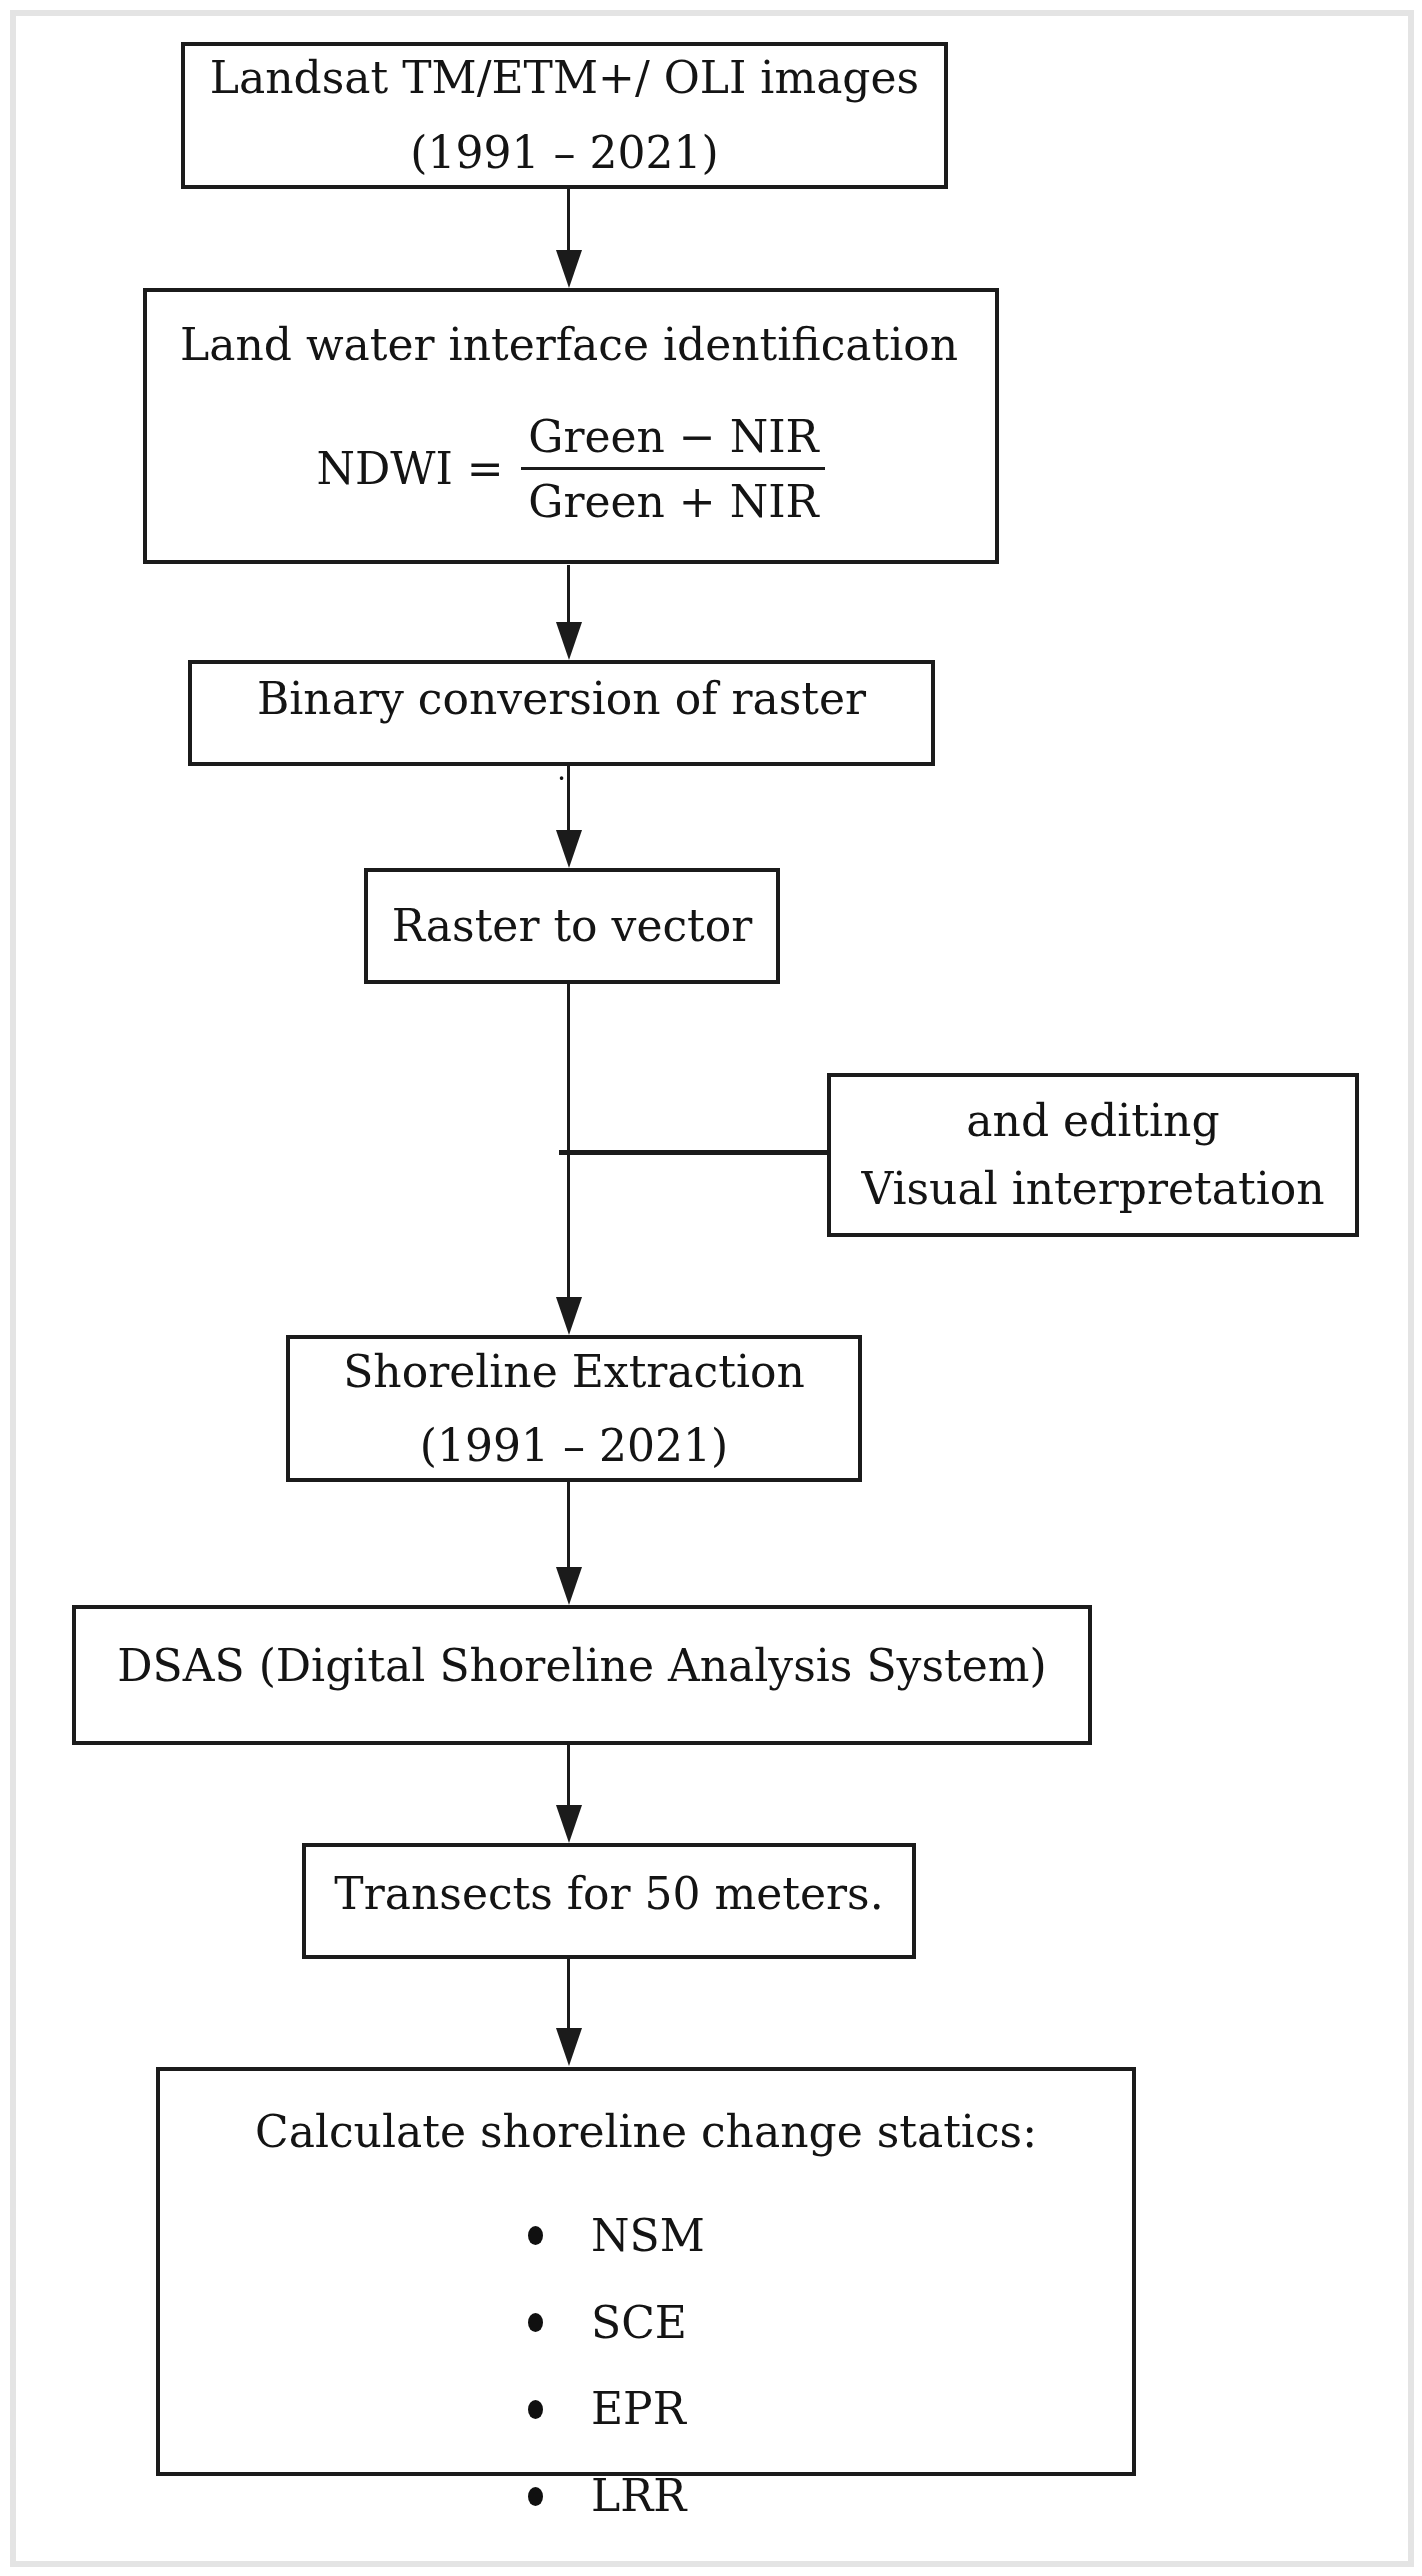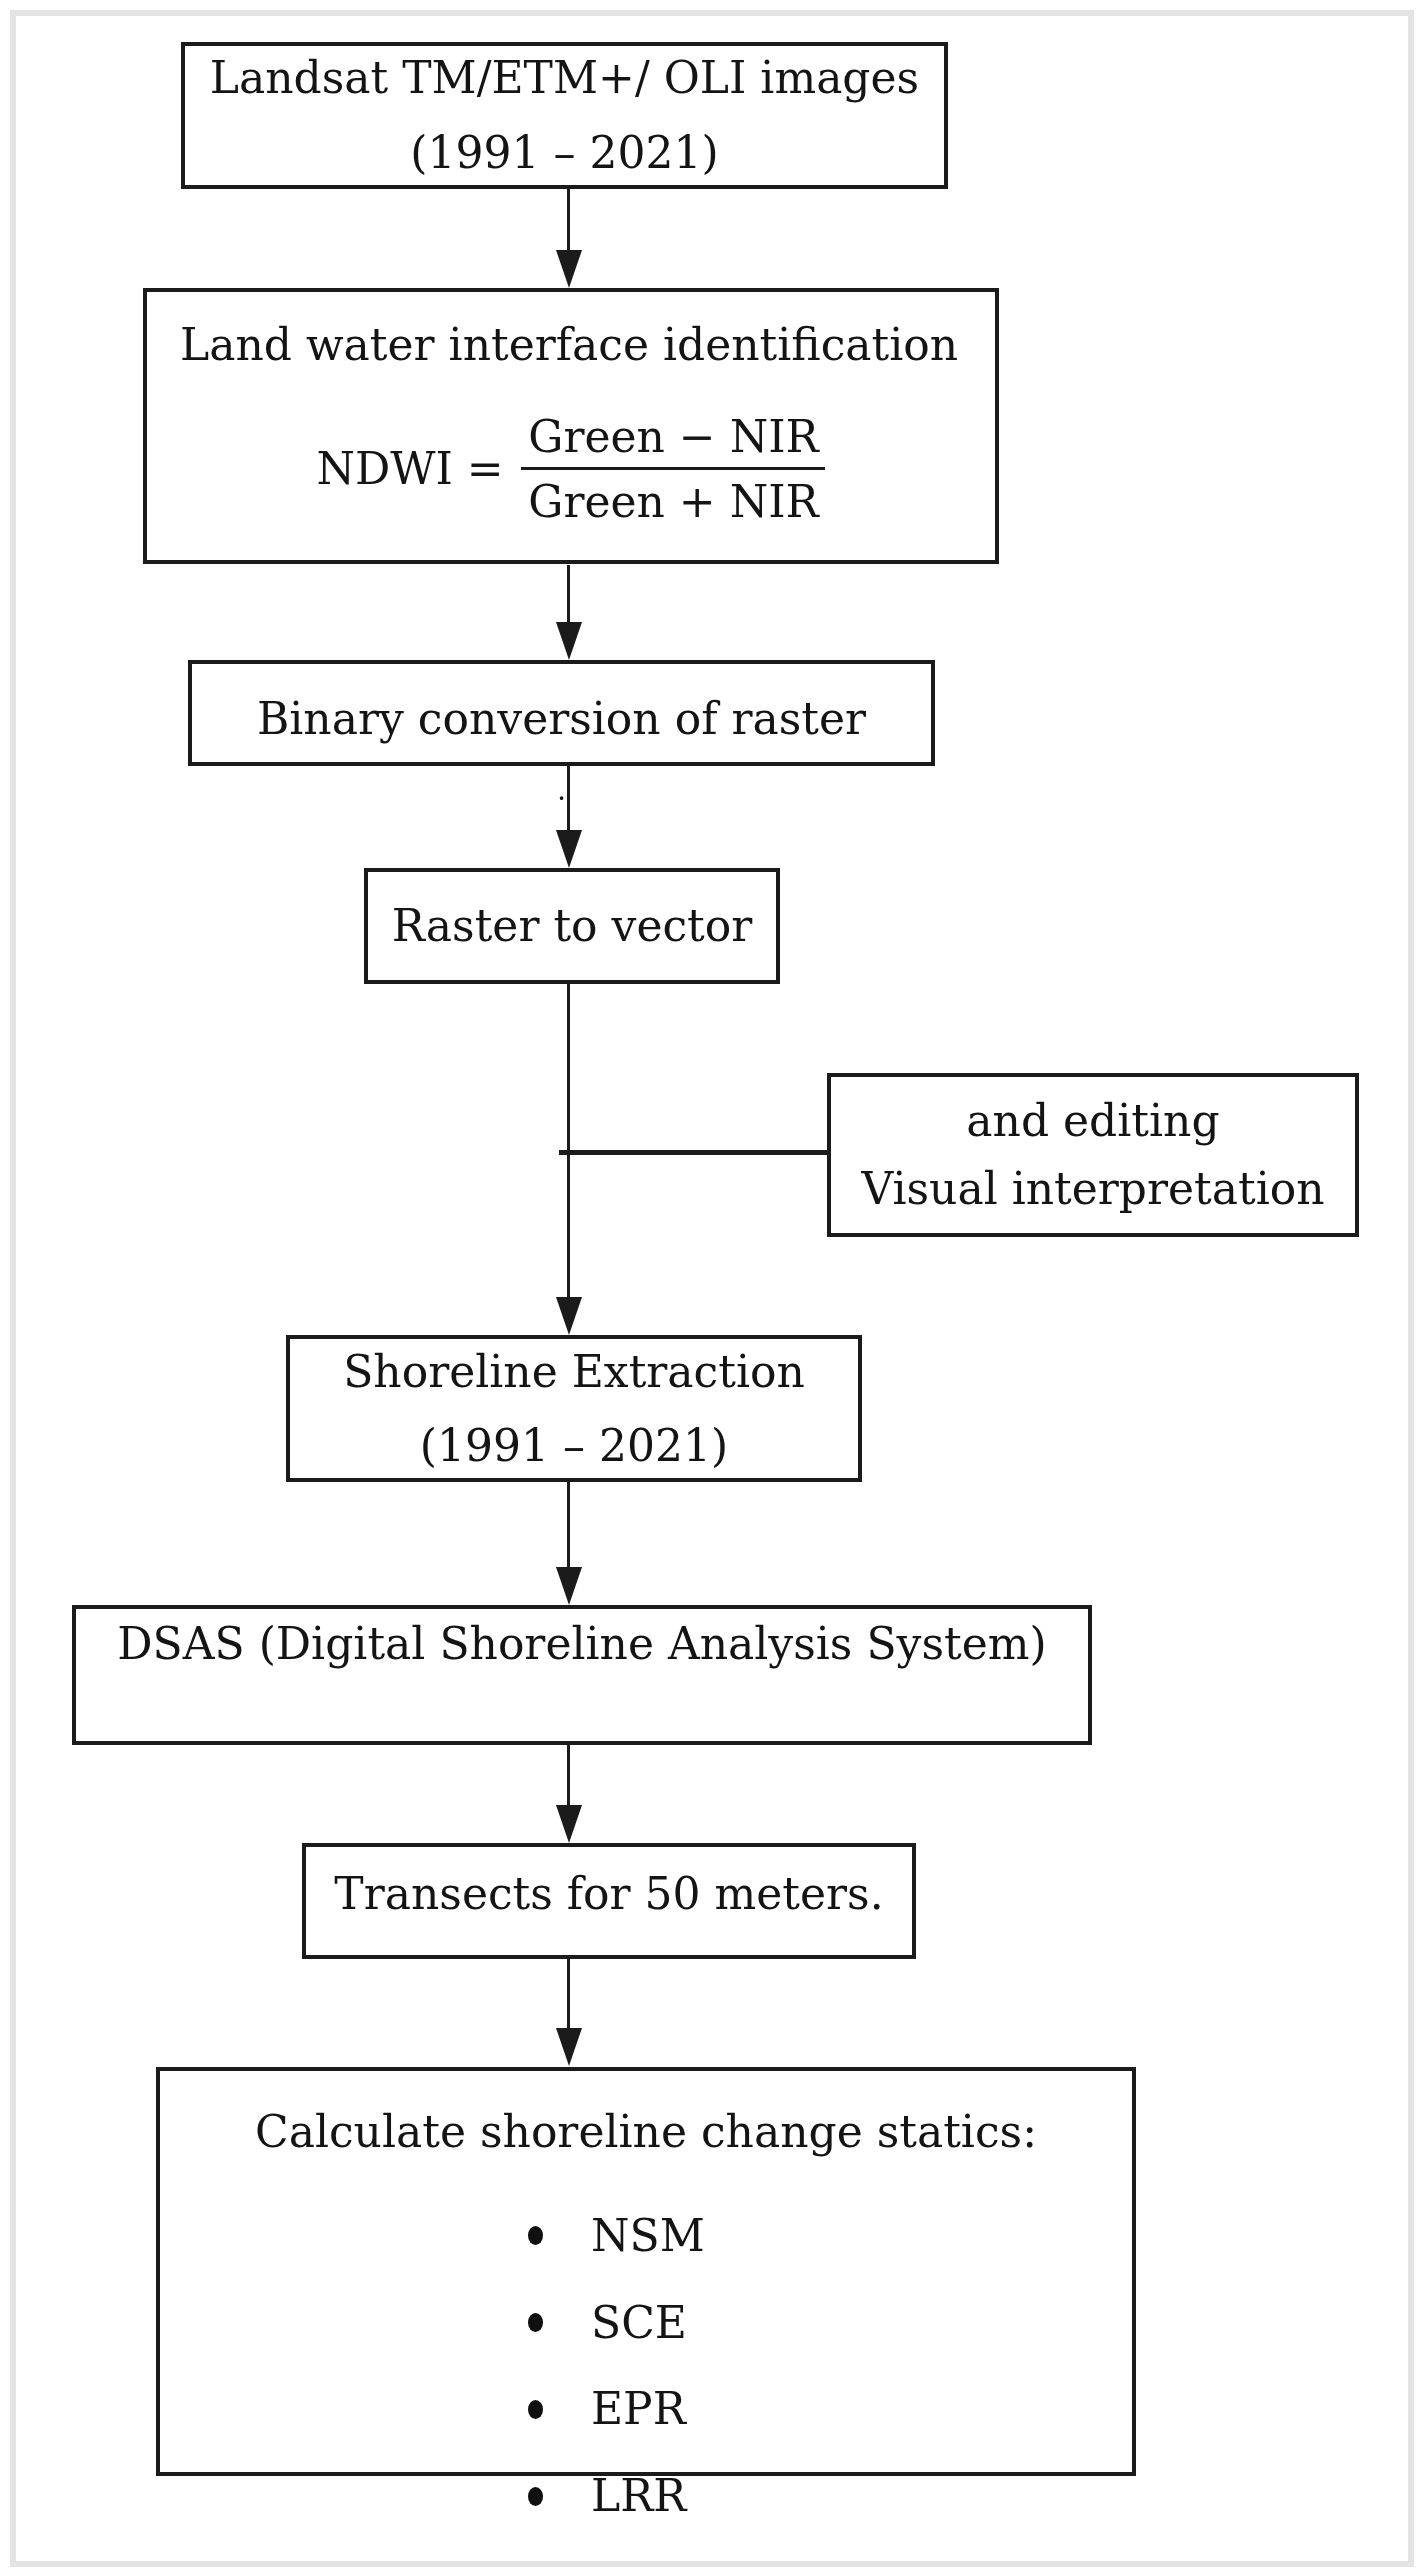--- a/index.html
+++ b/index.html
@@ -37,26 +37,26 @@
     border-top:38px solid #1b1b1b;
   }
   
   #node-landsat{left:181px;top:42px;width:767px;height:147px;justify-content:space-between;}
   #node-landwater{left:143px;top:288px;width:856px;height:276px;justify-content:flex-start;padding-top:20.5px;}
   #node-landwater .heading{text-align:left;padding-left:33px;}
   .equation{display:flex;justify-content:center;align-items:center;margin-top:33px;gap:17.7px;}
   .frac{display:inline-flex;flex-direction:column;align-items:center;line-height:1.25;}
   .frac .num{padding:0 6.8px 2.7px 6.8px;}
   .frac .den{border-top:3.4px solid #1b1b1b;padding:4.1px 6.8px 0 6.8px;}
-  #node-binary{left:188px;top:660px;width:747px;height:106px;justify-content:flex-start;padding-top:23px;gap:32px;}
+  #node-binary{left:188px;top:660px;width:747px;height:106px;justify-content:flex-start;padding-top:3px;gap:32px;}
   #node-binary .stray{font-size:27px;line-height:0.6;}
   #node-raster{left:364px;top:868px;width:416px;height:116px;}
   #node-visual{left:827px;top:1073px;width:532px;height:164px;line-height:1.55;}
   #node-shoreline{left:286px;top:1335px;width:576px;height:147px;line-height:1.5;gap:8px;}
-  #node-dsas{left:72px;top:1605px;width:1020px;height:140px;justify-content:flex-start;padding-top:3px;}
+  #node-dsas{left:72px;top:1605px;width:1020px;height:140px;justify-content:flex-start;padding-top:25px;}
   #node-transects{left:262px;top:1843px;width:614px;height:116px;justify-content:flex-start;padding-top:15px;margin-left:40px;}
   #node-calculate{left:156px;top:2067px;width:980px;height:409px;justify-content:flex-start;padding-top:29px;}
   .bullet-list{margin-top:40px;display:flex;flex-direction:column;gap:23px;}
   .bullet-row{display:flex;align-items:center;margin-left:368px;text-align:left;}
   .bullet-dot{width:15px;height:19px;border-radius:50%;background:#101010;margin-right:48px;flex:0 0 auto;}
 </style>
 </head>
 <body>
 
 <div id="canvas">

